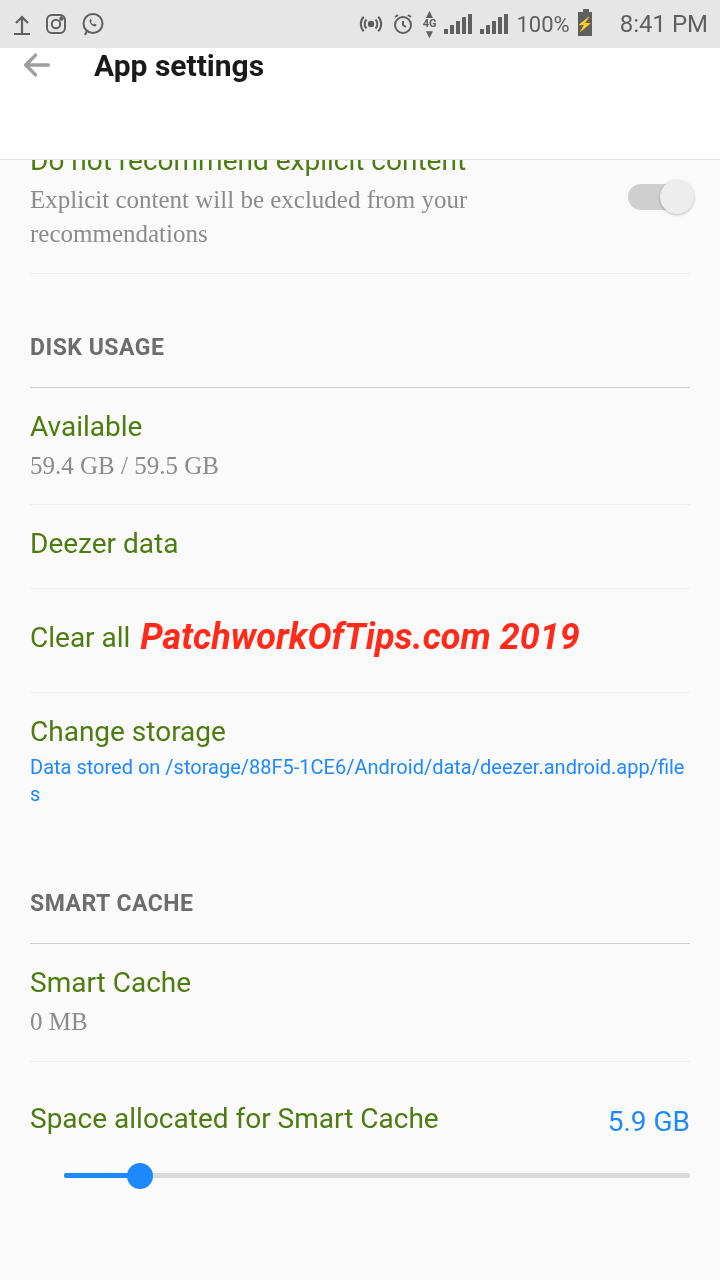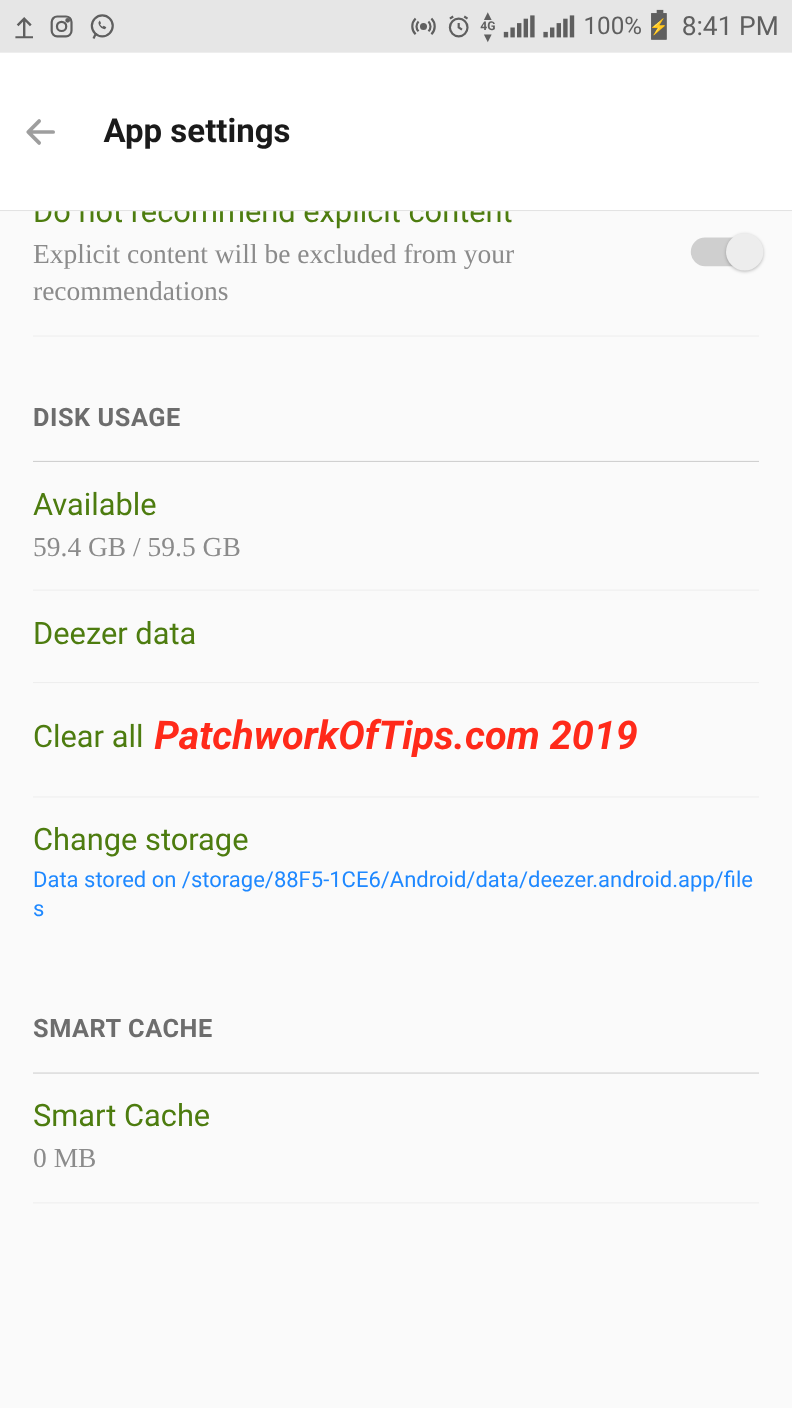--- a/index.html
+++ b/index.html
@@ -1,20 +1,20 @@
 <!DOCTYPE html>
 <html><head>
 <meta charset="utf-8">
 <style>
   * { margin: 0; padding: 0; box-sizing: border-box; }
   html, body { width: 720px; height: 1280px; font-family: Roboto, Arial, sans-serif; background: #fafafa; overflow: hidden; }
   .status-bar { height: 48px; background: #e6e6e6; display: flex; align-items: center; justify-content: space-between; padding: 0 12px; color: #5f5f5f; font-size: 22px; }
   .status-left, .status-right { display: flex; align-items: center; gap: 12px; }
   .status-right { gap: 8px; }
-  .app-bar { height: 144px; background: #ffffff; display: flex; align-items: center; padding: 0 20px; gap: 40px; border-bottom: 1px solid #e0e0e0; }
+  .app-bar { height: 112px; background: #ffffff; display: flex; align-items: flex-start; padding: 0 20px; gap: 40px; border-bottom: 1px solid #e0e0e0; }
   .back-arrow { color: #9e9e9e; }
   .app-title { font-size: 30px; font-weight: 700; color: #1a1a1a; }
   .content { position: relative; height: calc(1280px - 48px - 112px); overflow: hidden; background: #fafafa; }
   .scroll-inner { position: absolute; top: -38px; left: 0; right: 0; padding: 0 30px; }
   .row { padding: 22px 0; border-bottom: 1px solid #eeeeee; }
   .row.noborder { border-bottom: none; }
   .row-title { font-size: 28px; color: #4d7c0f; margin-bottom: 6px; }
   .row-sub { font-size: 25px; color: #8b8b8b; line-height: 1.35; font-family: Liberation Serif, serif; }
   .row-flex { display: flex; justify-content: space-between; align-items: center; }
   .section-header { font-size: 23px; font-weight: 700; color: #6d6d6d; letter-spacing: 0.5px; margin-top: 60px; padding-bottom: 26px; border-bottom: 1px solid #d0d0d0; }
@@ -91,21 +91,21 @@
       <span style="height:5px"></span>
         <span style="height:9px"></span>
         <span style="height:13px"></span>
         <span style="height:17px"></span>
         <span style="height:20px"></span>
     </span>
     <span style="font-size:22px;">100%</span>
     <span class="batt">
         <span class="batt-bolt">⚡</span>
       </span>
-    <span style="font-size:24px; margin-left:6px;">8:41 PM</span>
+    <span style="font-size:24px; margin-left:20px;">8:41 PM</span>
   </div>
 </div>
 
 <div class="app-bar">
   <span class="back-arrow">
     <svg width="34" height="34" viewBox="0 0 24 24" fill="none" stroke="#9e9e9e" stroke-width="2.4" stroke-linecap="round" stroke-linejoin="round">
         <path d="M20 12H5M11 5l-7 7 7 7"></path>
       </svg>
   </span>
   <div class="app-title">App settings</div>
@@ -144,17 +144,28 @@
       <div class="link-blue">Data stored on /storage/88F5-1CE6/Android/data/deezer.android.app/files</div>
     </div>
 
     <div class="section-header">SMART CACHE</div>
 
     <div class="row">
       <div class="row-title">Smart Cache</div>
       <div class="row-sub">0 MB</div>
     </div>
 
+    <div class="row noborder" style="padding-top:40px;">
+      <div class="row-flex">
+        <div class="row-title">Space allocated for Smart Cache</div>
+        <div class="value-blue">5.9 GB</div>
+      </div>
+      <div class="slider">
+        <div class="track"></div>
+        <div class="track-fill"></div>
+        <div class="thumb"></div>
+      </div>
+    </div>
 
   </div>
 
   <div class="watermark">PatchworkOfTips.com 2019</div>
 </div>
 
 </body></html>

